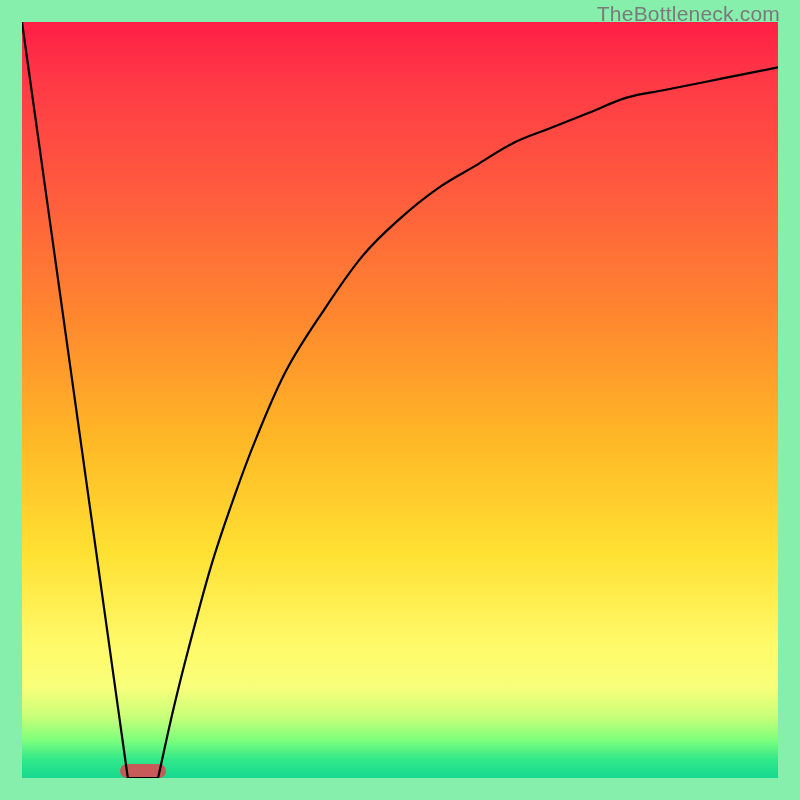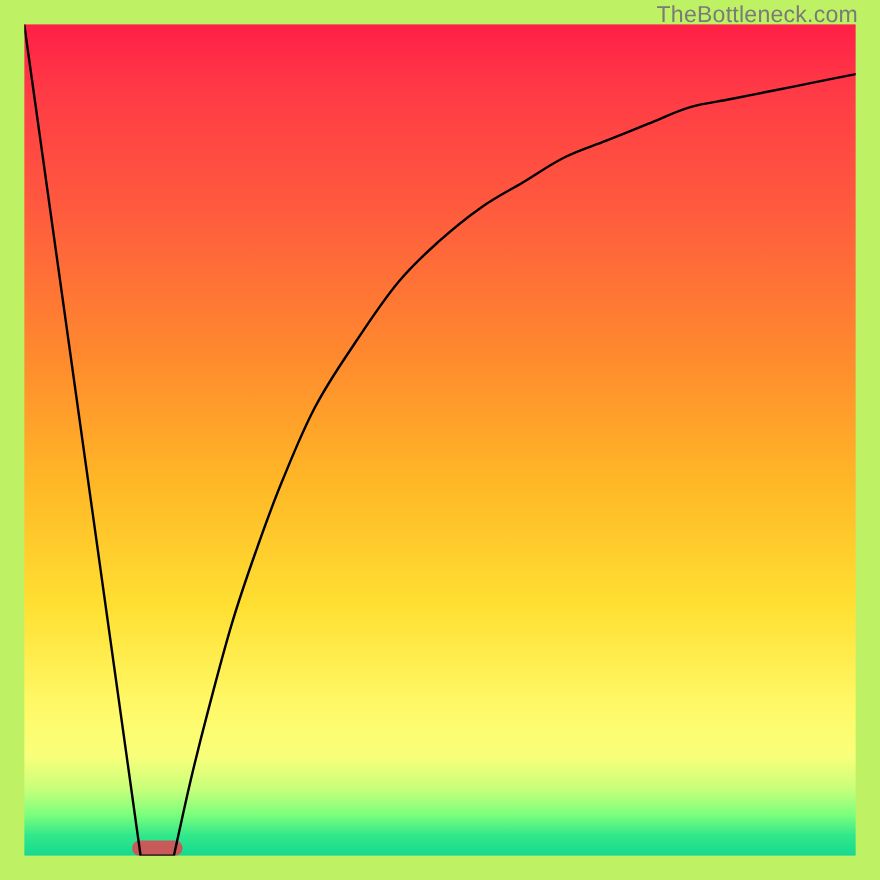--- a/index.html
+++ b/index.html
@@ -8,21 +8,21 @@
     width: 800px;
     height: 800px;
     overflow: hidden;
     background: #000;
     font-family: Arial, Helvetica, sans-serif;
   }
   .chart-outer {
     position: relative;
     width: 800px;
     height: 800px;
-    background: #bef264;
+    background: #86efac;
   }
   .plot-area {
     position: absolute;
     left: 22px;
     top: 22px;
     width: 756px;
     height: 756px;
     overflow: hidden;
   }
   

